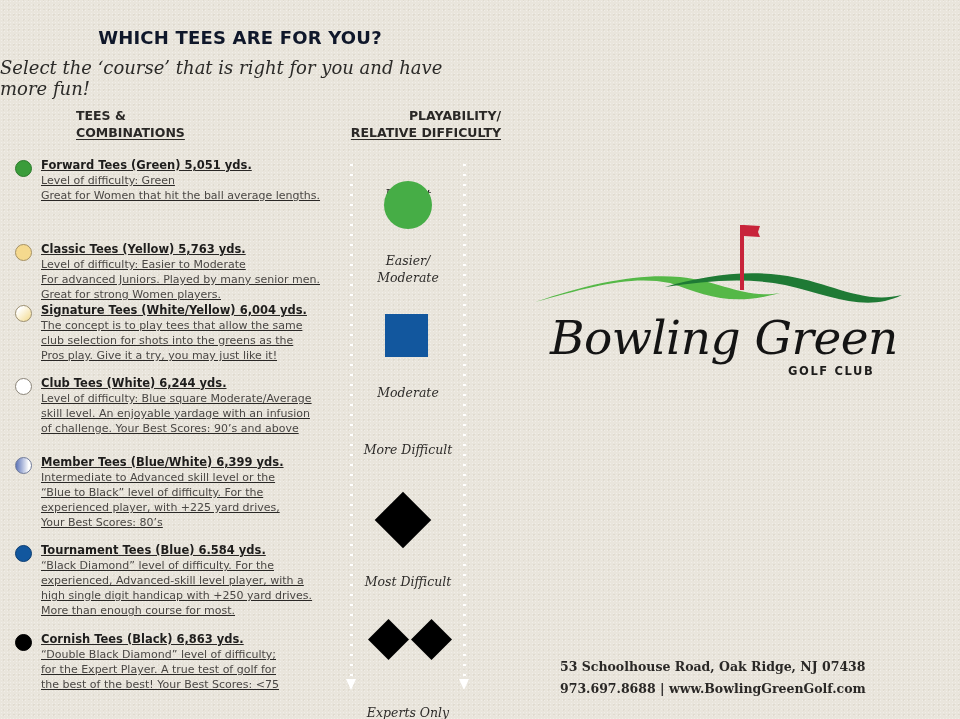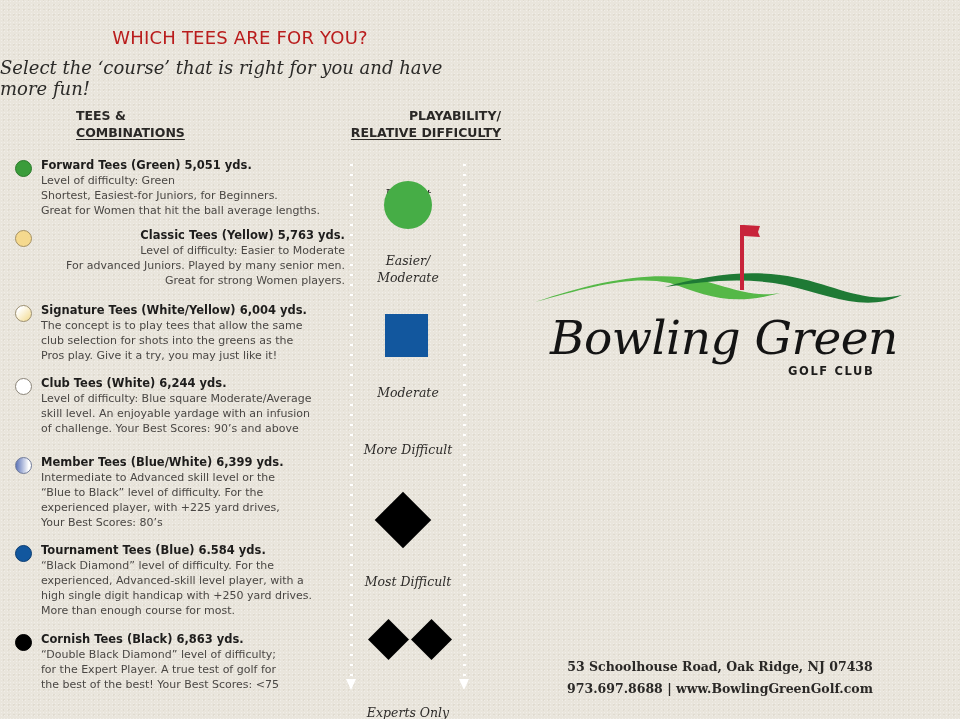--- a/index.html
+++ b/index.html
@@ -11,38 +11,38 @@
       radial-gradient(rgba(180,170,150,0.18) 1px, transparent 1px);
     background-size: 3px 3px, 5px 5px;
     background-position: 0 0, 1px 2px;
     font-family: "DejaVu Sans", sans-serif;
     color: #2a2826;
   }
   .abs { position: absolute; }
 
   .title {
     left: 0; width: 480px; top: 27px; text-align: center;
-    font-family: "DejaVu Sans", sans-serif; font-weight: normal;
-    font-size: 18px; letter-spacing: 0.2px; color: #b91c1c;
+    font-family: "DejaVu Sans", sans-serif; font-weight: bold;
+    font-size: 18px; letter-spacing: 0.2px; color: #0f172a;
   }
   .subtitle {
     left: 0; width: 480px; top: 57px; text-align: left;
     font-family: "DejaVu Serif", serif; font-style: italic;
     font-size: 18px; color: #2b2a28;
   }
 
   .col-head {
     font-family: "DejaVu Sans", sans-serif; font-weight: bold;
     font-size: 12.5px; line-height: 17px; color: #2a2826; margin-left: 36px;
   }
   .col-head .u { text-decoration: underline; text-underline-offset: 2px; }
   .head-left { left: 40px; top: 107px; }
   .head-right { left: 290px; width: 175px; top: 107px; text-align: right; }
 
-  .tee { left: 15px; width: 330px; }
+  .tee { left: 15px; width: 330px; text-decoration: underline; }
   .tee .dot {
     position: absolute; left: 0; top: 2px; width: 17px; height: 17px;
     border-radius: 50%; box-sizing: border-box;
   }
   .tee .text { margin-left: 26px; font-size: 11px; line-height: 15px; color: #4a4744; }
   .tee .name { font-weight: bold; color: #1e1d1c; font-size: 11.5px; }
 
   .dots-line {
     position: absolute; top: 160px; width: 3px; height: 520px;
     background-image: radial-gradient(circle, #ffffff 1.2px, transparent 1.5px);
@@ -79,21 +79,21 @@
     font-family: "DejaVu Serif", serif; font-style: italic;
     font-size: 47px; color: #141414; letter-spacing: -0.5px; white-space: nowrap;
   }
   .logo-sub {
     position: absolute; left: 788px; top: 364px;
     font-family: "DejaVu Sans", sans-serif; font-weight: bold;
     font-size: 11.5px; letter-spacing: 1.6px; color: #1e1d1c;
   }
 
   .footer {
-    left: 560px; width: 320px; text-align: center;
+    left: 560px; width: 320px; 
     font-family: "DejaVu Serif", serif; font-weight: bold;
     font-size: 12.5px; line-height: 22px; color: #2a2826;
   }
 </style>
 </head>
 <body>
 
 <div class="abs title">WHICH TEES ARE FOR YOU?</div>
 <div class="abs subtitle">Select the ‘course’ that is right for you and have more fun!</div>
 
@@ -104,26 +104,25 @@
 <div class="abs col-head head-right">
   <div>PLAYABILITY/</div>
   <div class="u">RELATIVE DIFFICULTY</div>
 </div>
 
 <div class="abs tee" style="top:158px;">
   <span class="dot" style="background:#3a9c3a;border:1px solid #2c7a2c;"></span>
   <div class="text">
     <div class="name">Forward Tees (Green) 5,051 yds.</div>
     <div>Level of difficulty: Green</div>
-    <div>Shortest, Easiest-for Juniors, for Beginners.</div>
     <div>Great for Women that hit the ball average lengths.</div>
   </div>
 </div>
 
-<div class="abs tee" style="top:228px;text-align:right;">
+<div class="abs tee" style="top:242px;">
   <span class="dot" style="background:#f5d98e;border:1px solid #a59164;"></span>
   <div class="text">
     <div class="name">Classic Tees (Yellow) 5,763 yds.</div>
     <div>Level of difficulty: Easier to Moderate</div>
     <div>For advanced Juniors. Played by many senior men.</div>
     <div>Great for strong Women players.</div>
   </div>
 </div>
 
 <div class="abs tee" style="top:303px;">

